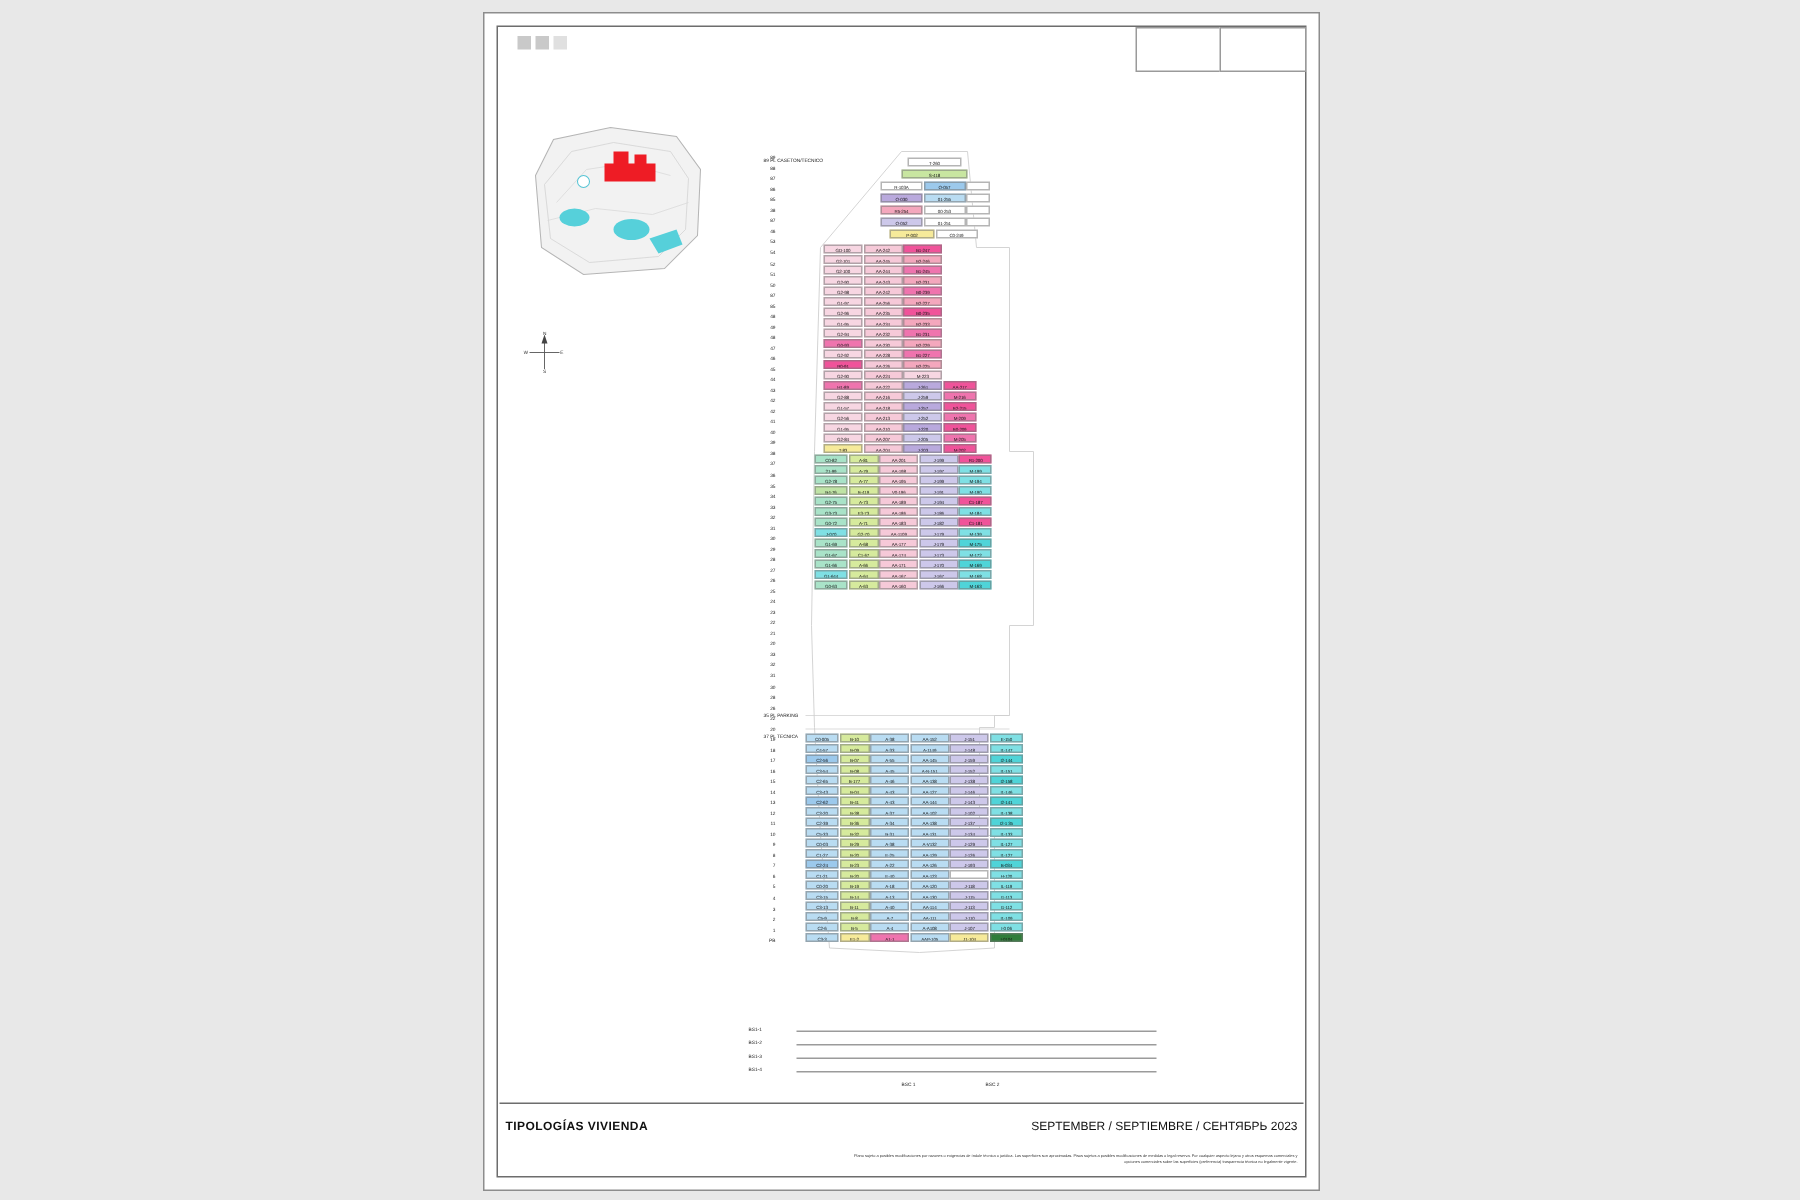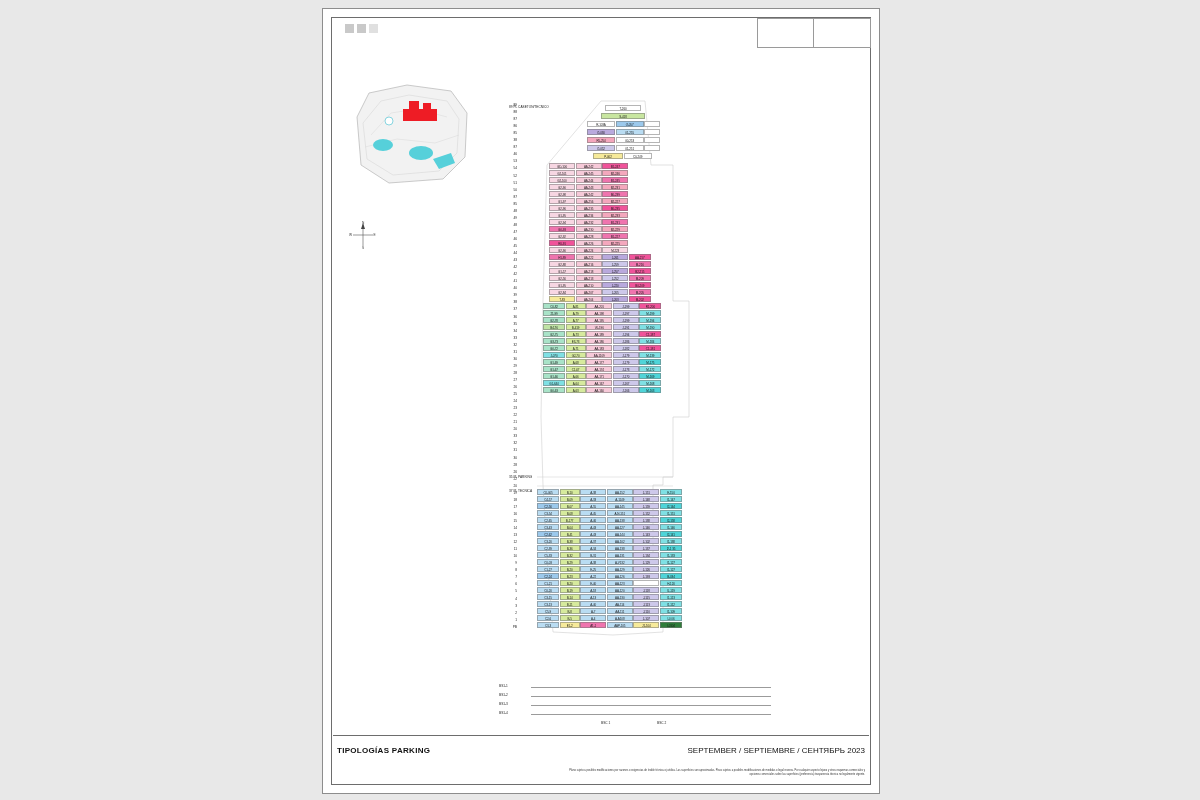--- a/index.html
+++ b/index.html
@@ -572,16 +572,16 @@
         <div class="rule" style="top: 24px;"></div>
         <div class="rule-lbl" style="top: 21px;">BS1-3</div>
         <div class="rule" style="top: 33px;"></div>
         <div class="rule-lbl" style="top: 30px;">BS1-4</div>
       </div>
     <div class="bsc" style="left:88px;top:40px">BSC 1</div>
     <div class="bsc" style="left:144px;top:40px">BSC 2</div>
   </div>
 
   <div class="footer-line"></div>
-  <div class="footer-title">TIPOLOGÍAS PARKING</div>
+  <div class="footer-title">TIPOLOGÍAS VIVIENDA</div>
   <div class="footer-date">SEPTEMBER / SEPTIEMBRE / СЕНТЯБРЬ 2023</div>
   <div class="legal">Plano sujeto a posibles modificaciones por razones o exigencias de índole técnica o jurídica. Las superficies son aproximadas. Pisos sujetos a posibles modificaciones de medidas o legal reserva. Por cualquier aspecto lejano y otros esquemas comerciales y opciones comerciales sobre las superficies (preferencia) trasparencia técnica no legalmente vigente.</div>
 </div>
 
 </body></html>

